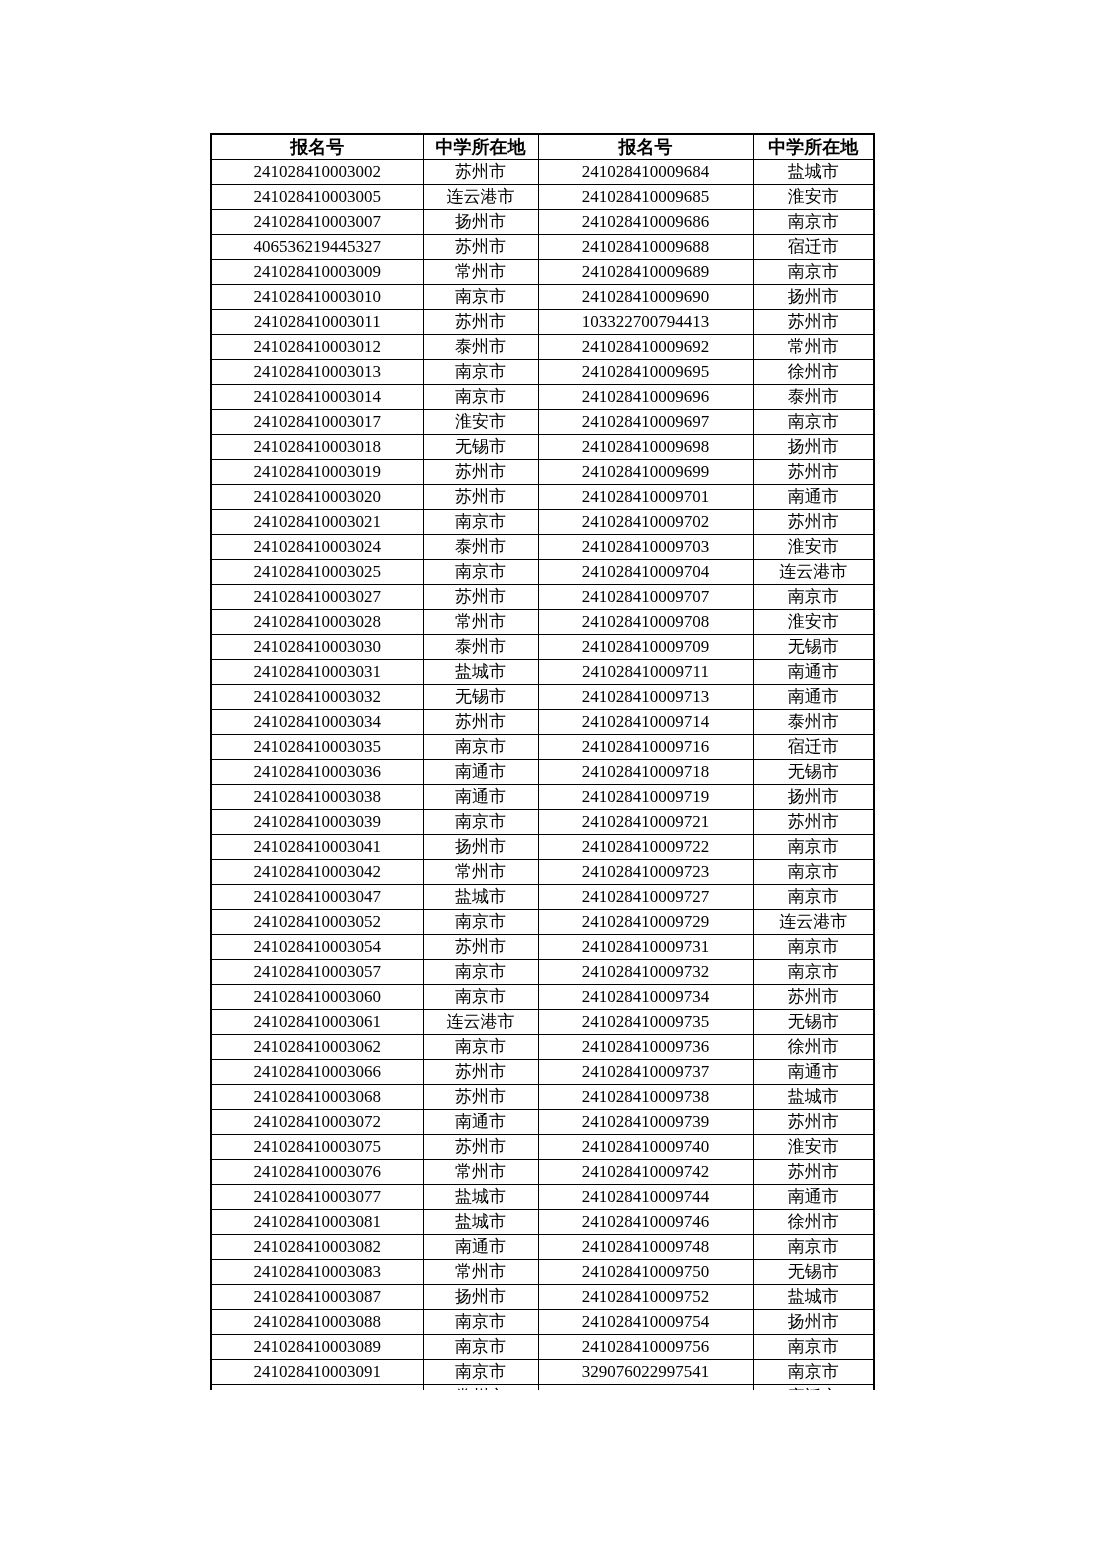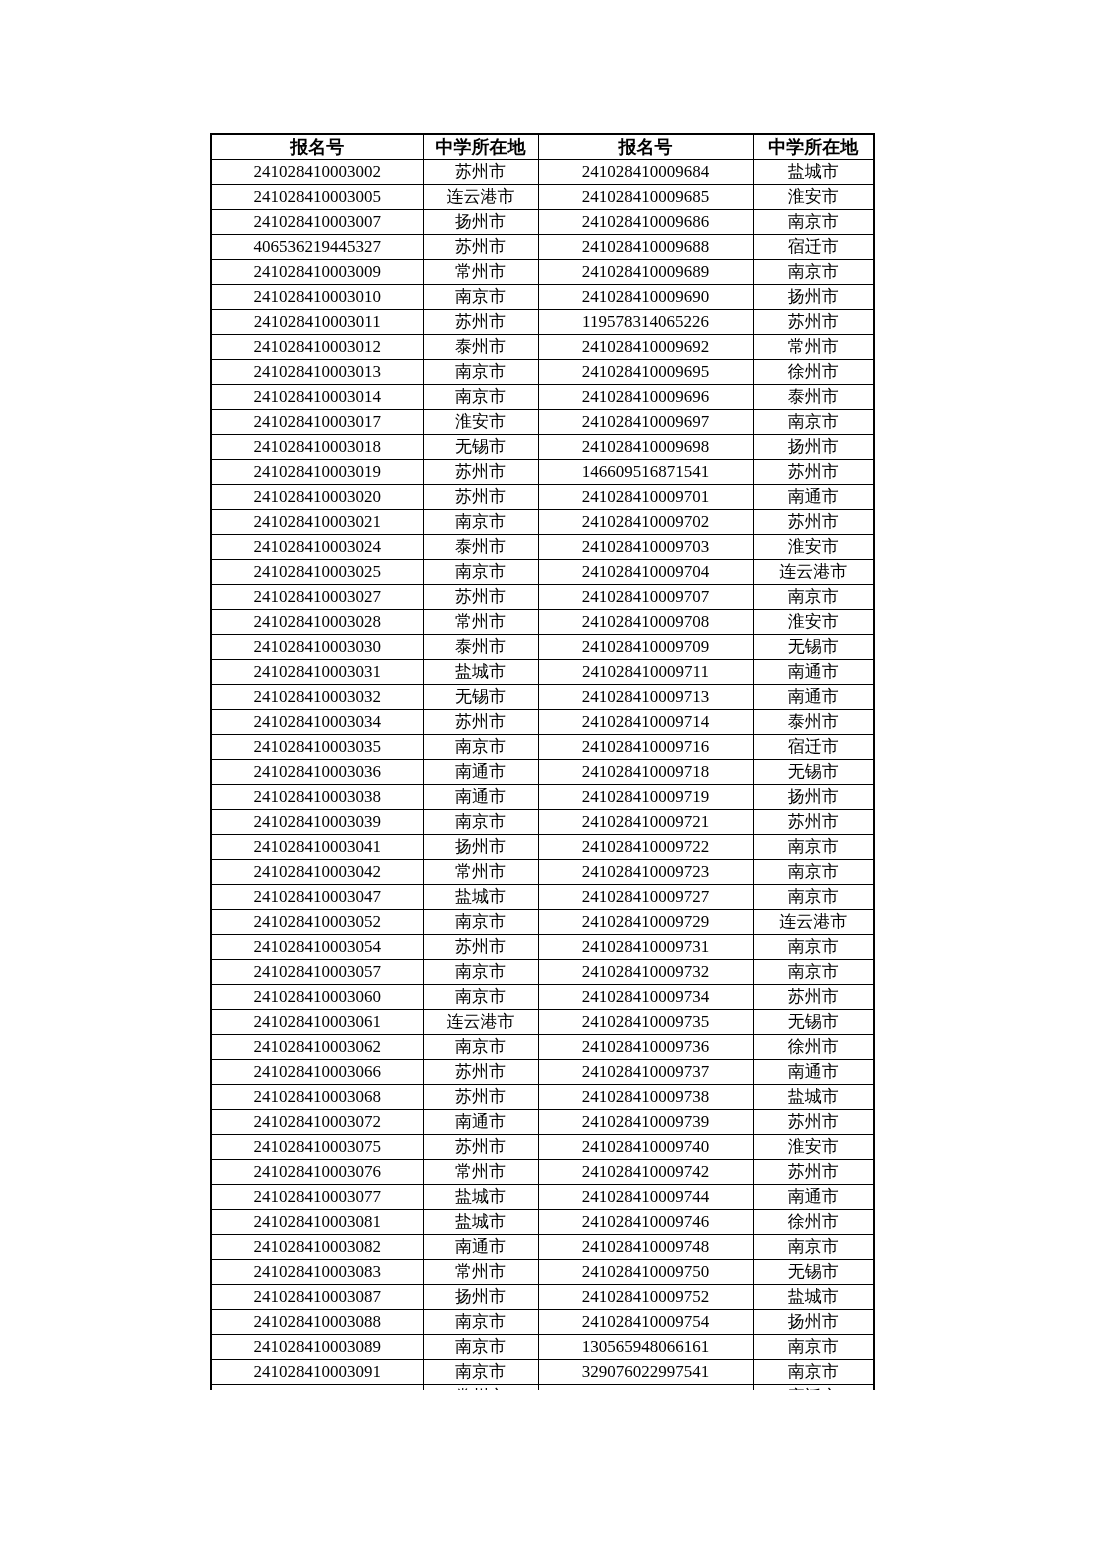--- a/index.html
+++ b/index.html
@@ -62,21 +62,21 @@
         </tr>
         <tr>
           <td>241028410003010</td>
           <td>南京市</td>
           <td>241028410009690</td>
           <td>扬州市</td>
         </tr>
         <tr>
           <td>241028410003011</td>
           <td>苏州市</td>
-          <td>119578314065226</td>
+          <td>103322700794413</td>
           <td>苏州市</td>
         </tr>
         <tr>
           <td>241028410003012</td>
           <td>泰州市</td>
           <td>241028410009692</td>
           <td>常州市</td>
         </tr>
         <tr>
           <td>241028410003013</td>
@@ -98,21 +98,21 @@
         </tr>
         <tr>
           <td>241028410003018</td>
           <td>无锡市</td>
           <td>241028410009698</td>
           <td>扬州市</td>
         </tr>
         <tr>
           <td>241028410003019</td>
           <td>苏州市</td>
-          <td>146609516871541</td>
+          <td>241028410009699</td>
           <td>苏州市</td>
         </tr>
         <tr>
           <td>241028410003020</td>
           <td>苏州市</td>
           <td>241028410009701</td>
           <td>南通市</td>
         </tr>
         <tr>
           <td>241028410003021</td>
@@ -308,21 +308,21 @@
         </tr>
         <tr>
           <td>241028410003088</td>
           <td>南京市</td>
           <td>241028410009754</td>
           <td>扬州市</td>
         </tr>
         <tr>
           <td>241028410003089</td>
           <td>南京市</td>
-          <td>130565948066161</td>
+          <td>241028410009756</td>
           <td>南京市</td>
         </tr>
         <tr>
           <td>241028410003091</td>
           <td>南京市</td>
           <td>329076022997541</td>
           <td>南京市</td>
         </tr>
         <tr>
           <td>241028410003092</td>

